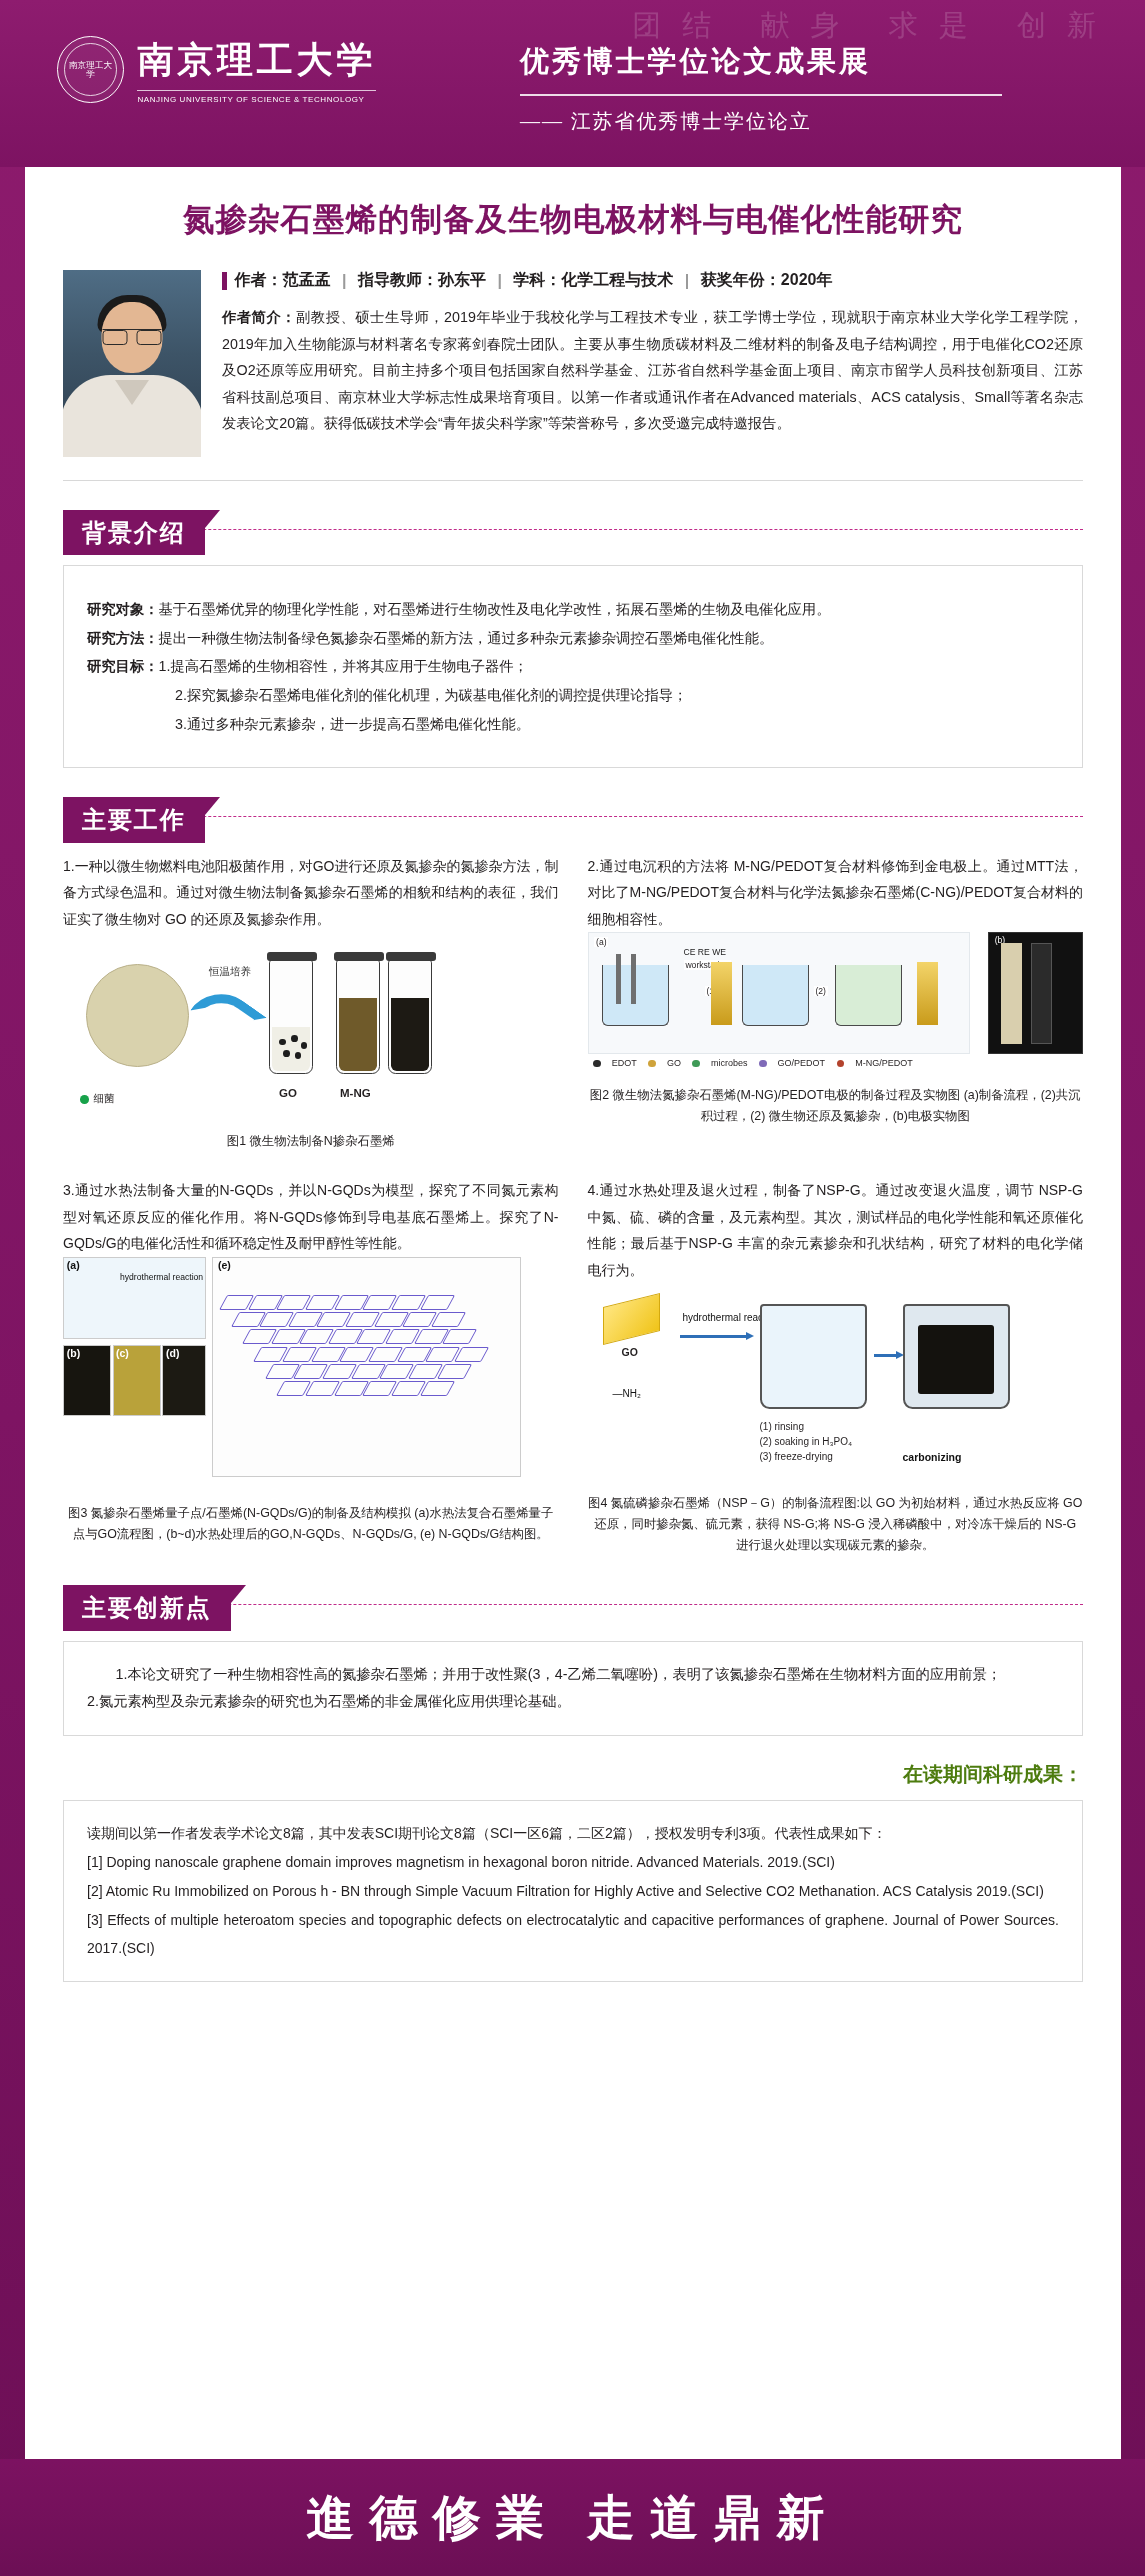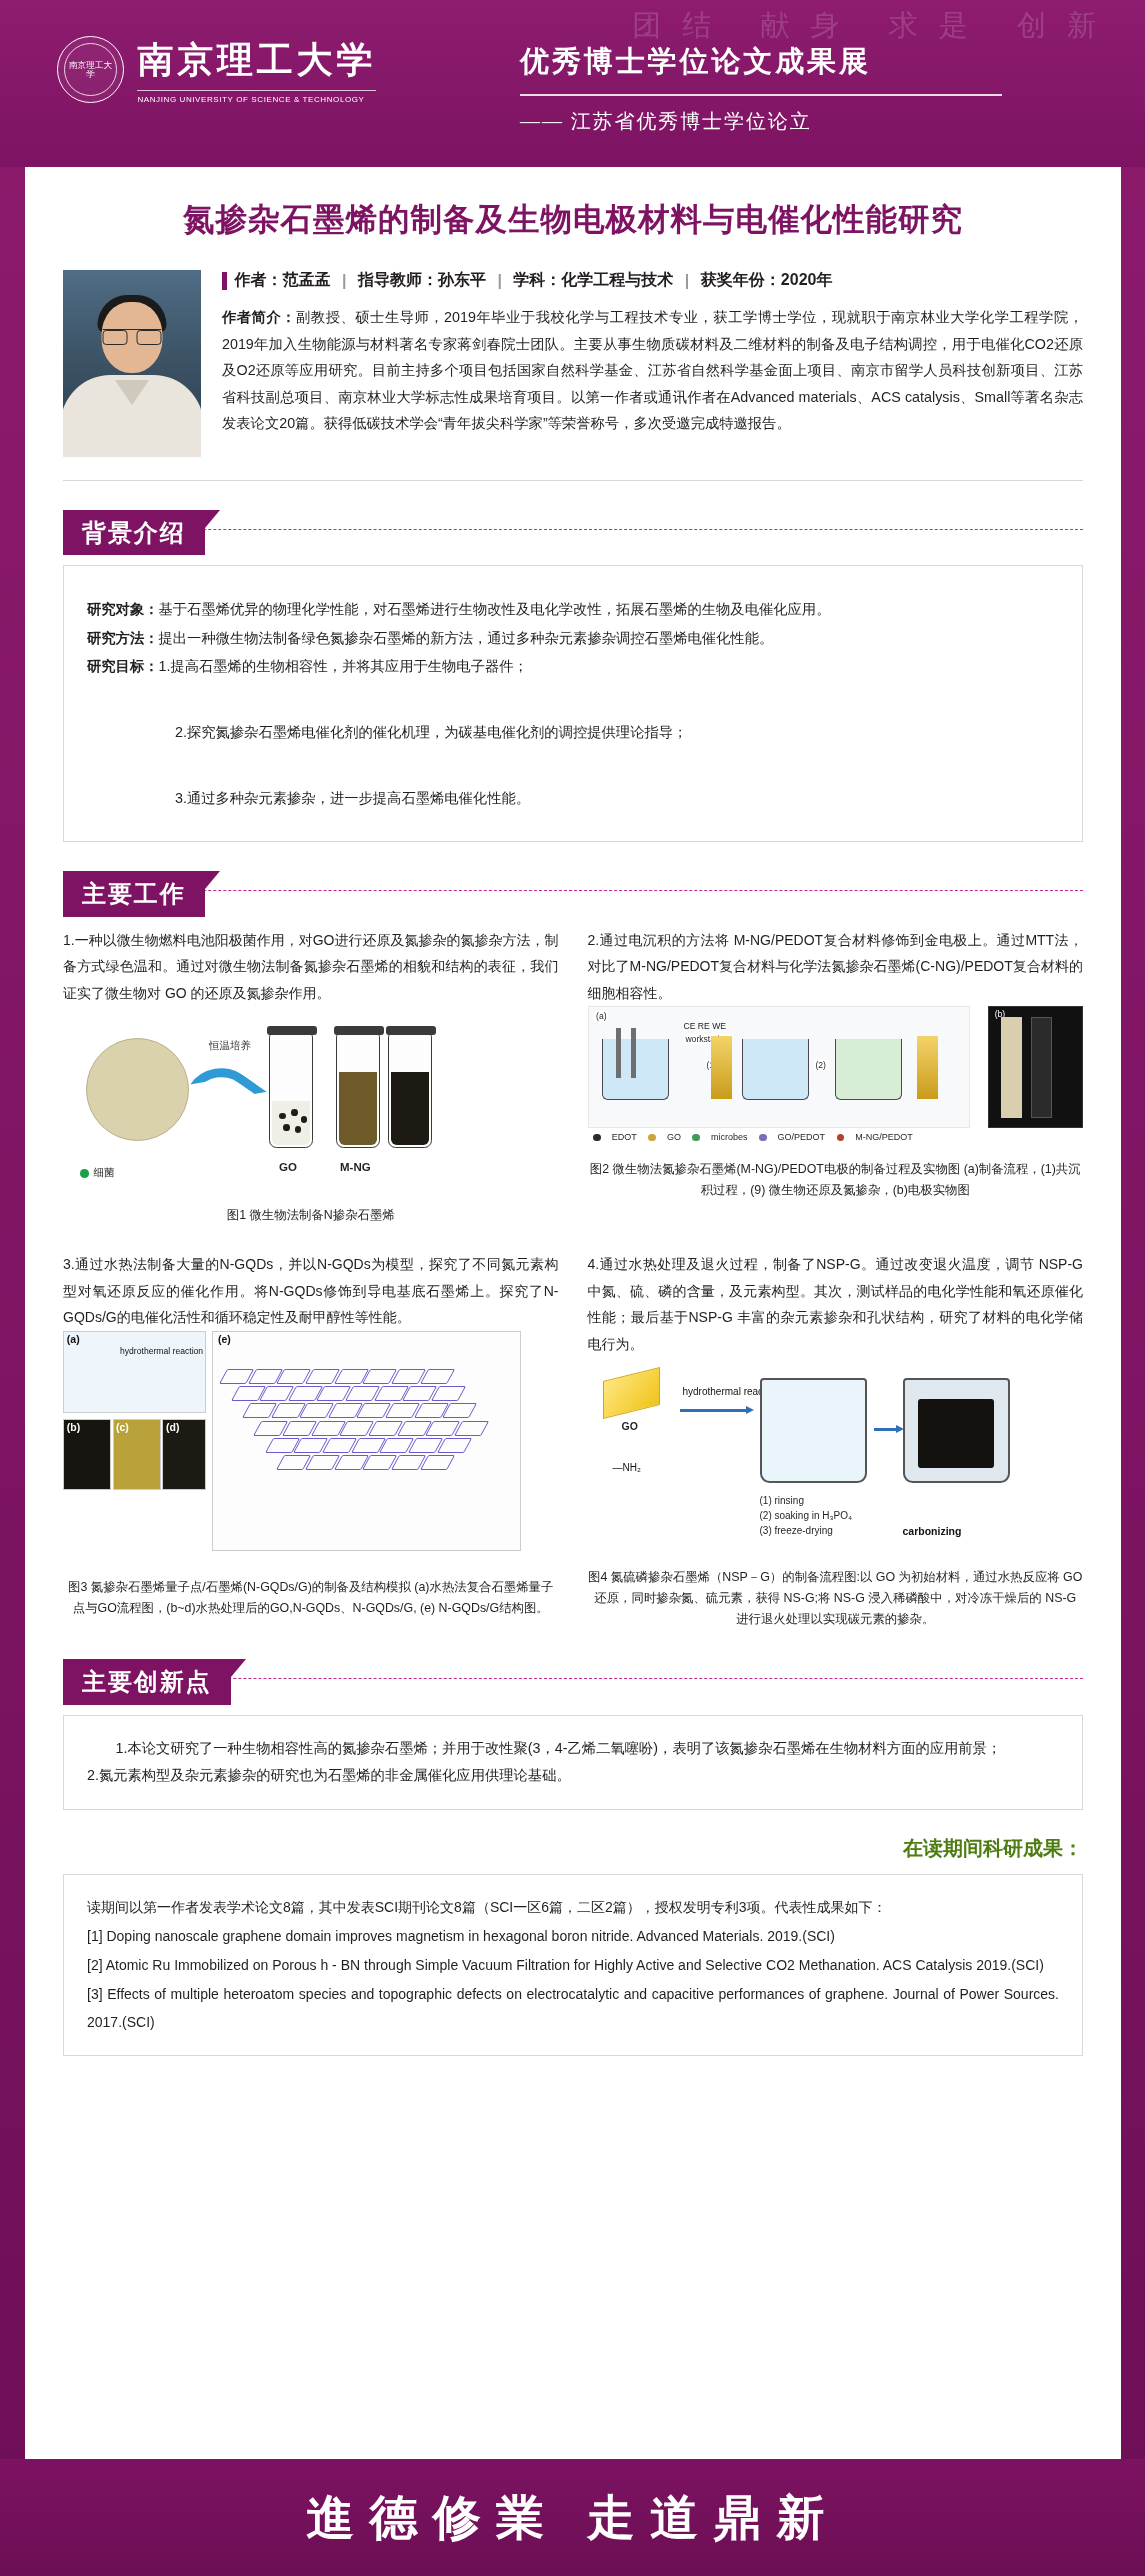--- a/index.html
+++ b/index.html
@@ -161,21 +161,21 @@
     border-top:18px solid #7d1362; border-bottom:18px solid transparent;
     border-right:15.3px solid transparent;
   }
 
   
   .bg-box {
     border:1px solid #d9d9d9; padding:29px 23px; font-size:14.3px; line-height:2.0;
   }
   .bg-box .k { font-weight:bold; }
   .bg-box .indent { padding-left:88px; text-indent:-88px; }
-  .bg-box .sub { padding-left:88px;margin-top:37px; }
+  .bg-box .sub { padding-left:88px; }
 
   
   .work-grid {
     display:grid; grid-template-columns:1fr 1fr; gap:25px 29px;
   }
   .work-text { font-size:14px; line-height:1.9; text-align:justify; }
   .fig-cap {
     font-size:12.4px; line-height:1.7; text-align:center; margin-top:7.6px; color:#231f20;
   }
 
@@ -482,21 +482,21 @@
           <span>
               <i style="background:#7f6ab8"></i>
               <span>GO/PEDOT</span>
             </span>
           <span>
               <i style="background:#b3432d"></i>
               <span>M-NG/PEDOT</span>
             </span>
         </div>
       </div>
-      <div class="fig-cap">图2 微生物法氮掺杂石墨烯(M-NG)/PEDOT电极的制备过程及实物图 (a)制备流程，(1)共沉积过程，(9) 微生物还原及氮掺杂，(b)电极实物图</div>
+      <div class="fig-cap">图2 微生物法氮掺杂石墨烯(M-NG)/PEDOT电极的制备过程及实物图 (a)制备流程，(2)共沉积过程，(2) 微生物还原及氮掺杂，(b)电极实物图</div>
     </div>
 
     <div>
       <div class="work-text">3.通过水热法制备大量的N-GQDs，并以N-GQDs为模型，探究了不同氮元素构型对氧还原反应的催化作用。将N-GQDs修饰到导电基底石墨烯上。探究了N-GQDs/G的电催化活性和循环稳定性及耐甲醇性等性能。</div>
       <div class="figbox fig3">
         <div class="box pa"></div>
         <div class="plab" style="left:3.8px;top:1.9px">(a)</div>
         <div class="plab" style="left:57px;top:15.3px;font-weight:normal;font-size:8.6px">hydrothermal reaction</div>
         <div class="box pb"></div>
         <div class="plab" style="left:3.8px;top:90px;color:#fff">(b)</div>

